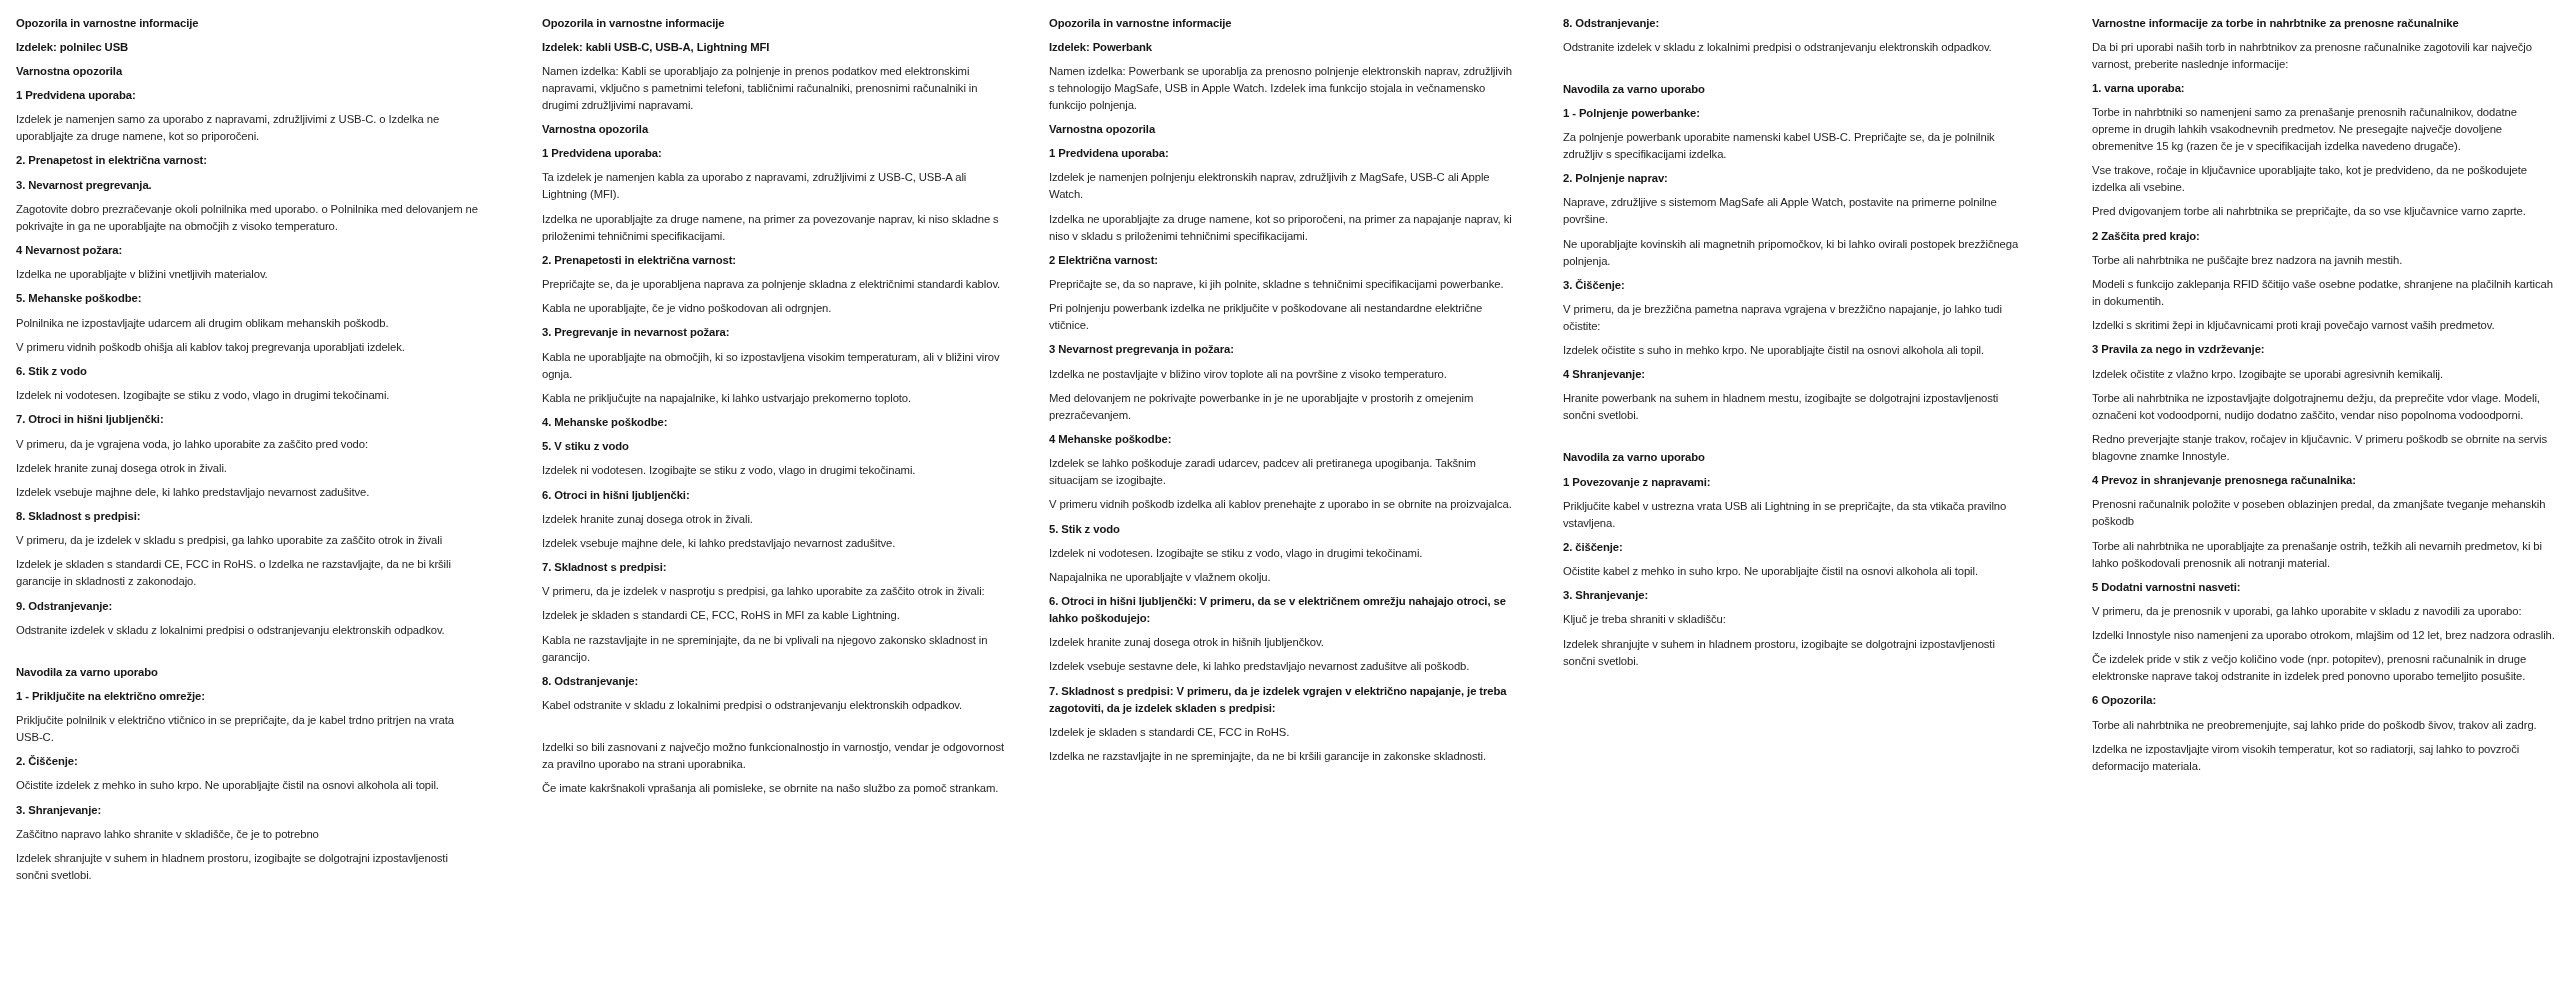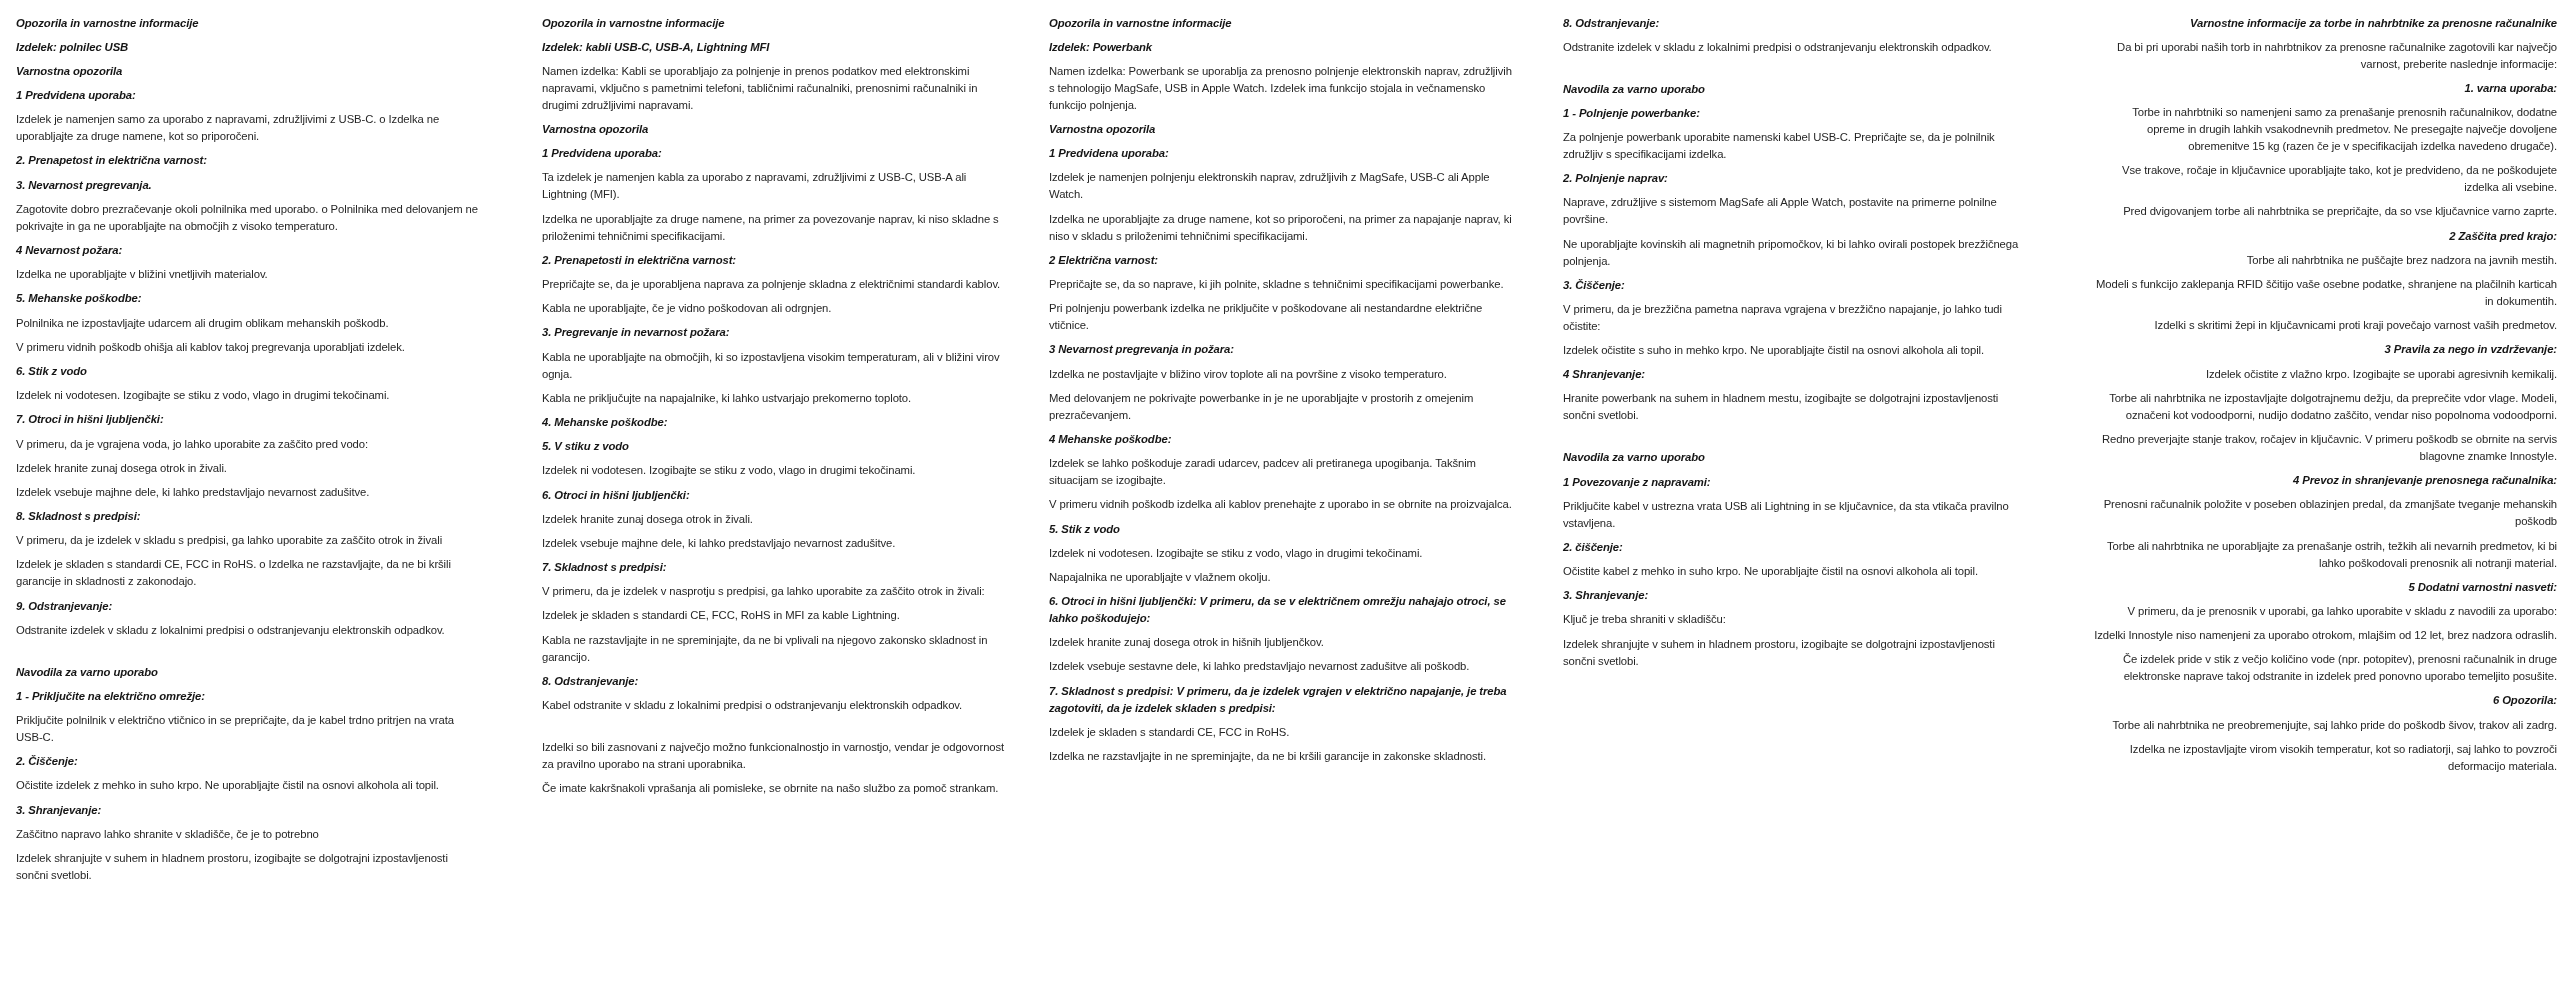--- a/index.html
+++ b/index.html
@@ -1,20 +1,20 @@
 <!DOCTYPE html>
 <html style="font-size:13px"><head>
 <meta charset="utf-8">
 <style>
   html,body{margin:0;padding:0;background:#ffffff;}
   body{width:2576px;height:1006px;font-family:"Liberation Sans",sans-serif;}
   .page{position:relative;width:2576px;height:1006px;background:#ffffff;overflow:hidden;}
   .col{position:absolute;top:14.5px;width:465px;}
   .col .blk{margin:0 0 7.2px 0;font-size:11.3px;line-height:17px;color:#262626;letter-spacing:-0.1px;}
-  .col .blk.h{font-weight:700;color:#161616;font-style:italic;}
+  .col .blk.h{font-weight:700;color:#161616;}
   .col .spacer{height:17.7px;}
 </style>
 </head>
 <body>
 
 <div class="page">
     <div class="col" style="left: 16px;">
       <div class="blk h">Opozorila in varnostne informacije</div>
       <div class="blk h">Izdelek: polnilec USB</div>
       <div class="blk h">Varnostna opozorila</div>
@@ -117,28 +117,28 @@
       <div class="blk">Naprave, združljive s sistemom MagSafe ali Apple Watch, postavite na primerne polnilne površine.</div>
       <div class="blk">Ne uporabljajte kovinskih ali magnetnih pripomočkov, ki bi lahko ovirali postopek brezžičnega polnjenja.</div>
       <div class="blk h">3. Čiščenje:</div>
       <div class="blk">V primeru, da je brezžična pametna naprava vgrajena v brezžično napajanje, jo lahko tudi očistite:</div>
       <div class="blk">Izdelek očistite s suho in mehko krpo. Ne uporabljajte čistil na osnovi alkohola ali topil.</div>
       <div class="blk h">4 Shranjevanje:</div>
       <div class="blk">Hranite powerbank na suhem in hladnem mestu, izogibajte se dolgotrajni izpostavljenosti sončni svetlobi.</div>
       <div class="spacer"></div>
       <div class="blk h">Navodila za varno uporabo</div>
       <div class="blk h">1 Povezovanje z napravami:</div>
-      <div class="blk">Priključite kabel v ustrezna vrata USB ali Lightning in se ključavnice, da sta vtikača pravilno vstavljena.</div>
+      <div class="blk">Priključite kabel v ustrezna vrata USB ali Lightning in se prepričajte, da sta vtikača pravilno vstavljena.</div>
       <div class="blk h">2. čiščenje:</div>
       <div class="blk">Očistite kabel z mehko in suho krpo. Ne uporabljajte čistil na osnovi alkohola ali topil.</div>
       <div class="blk h">3. Shranjevanje:</div>
       <div class="blk">Ključ je treba shraniti v skladišču:</div>
       <div class="blk">Izdelek shranjujte v suhem in hladnem prostoru, izogibajte se dolgotrajni izpostavljenosti sončni svetlobi.</div>
     </div>
-    <div class="col" style="left: 2092px; text-align: right;">
+    <div class="col" style="left: 2092px;">
       <div class="blk h">Varnostne informacije za torbe in nahrbtnike za prenosne računalnike</div>
       <div class="blk">Da bi pri uporabi naših torb in nahrbtnikov za prenosne računalnike zagotovili kar največjo varnost, preberite naslednje informacije:</div>
       <div class="blk h">1. varna uporaba:</div>
       <div class="blk">Torbe in nahrbtniki so namenjeni samo za prenašanje prenosnih računalnikov, dodatne opreme in drugih lahkih vsakodnevnih predmetov. Ne presegajte največje dovoljene obremenitve 15 kg (razen če je v specifikacijah izdelka navedeno drugače).</div>
       <div class="blk">Vse trakove, ročaje in ključavnice uporabljajte tako, kot je predvideno, da ne poškodujete izdelka ali vsebine.</div>
       <div class="blk">Pred dvigovanjem torbe ali nahrbtnika se prepričajte, da so vse ključavnice varno zaprte.</div>
       <div class="blk h">2 Zaščita pred krajo:</div>
       <div class="blk">Torbe ali nahrbtnika ne puščajte brez nadzora na javnih mestih.</div>
       <div class="blk">Modeli s funkcijo zaklepanja RFID ščitijo vaše osebne podatke, shranjene na plačilnih karticah in dokumentih.</div>
       <div class="blk">Izdelki s skritimi žepi in ključavnicami proti kraji povečajo varnost vaših predmetov.</div>

